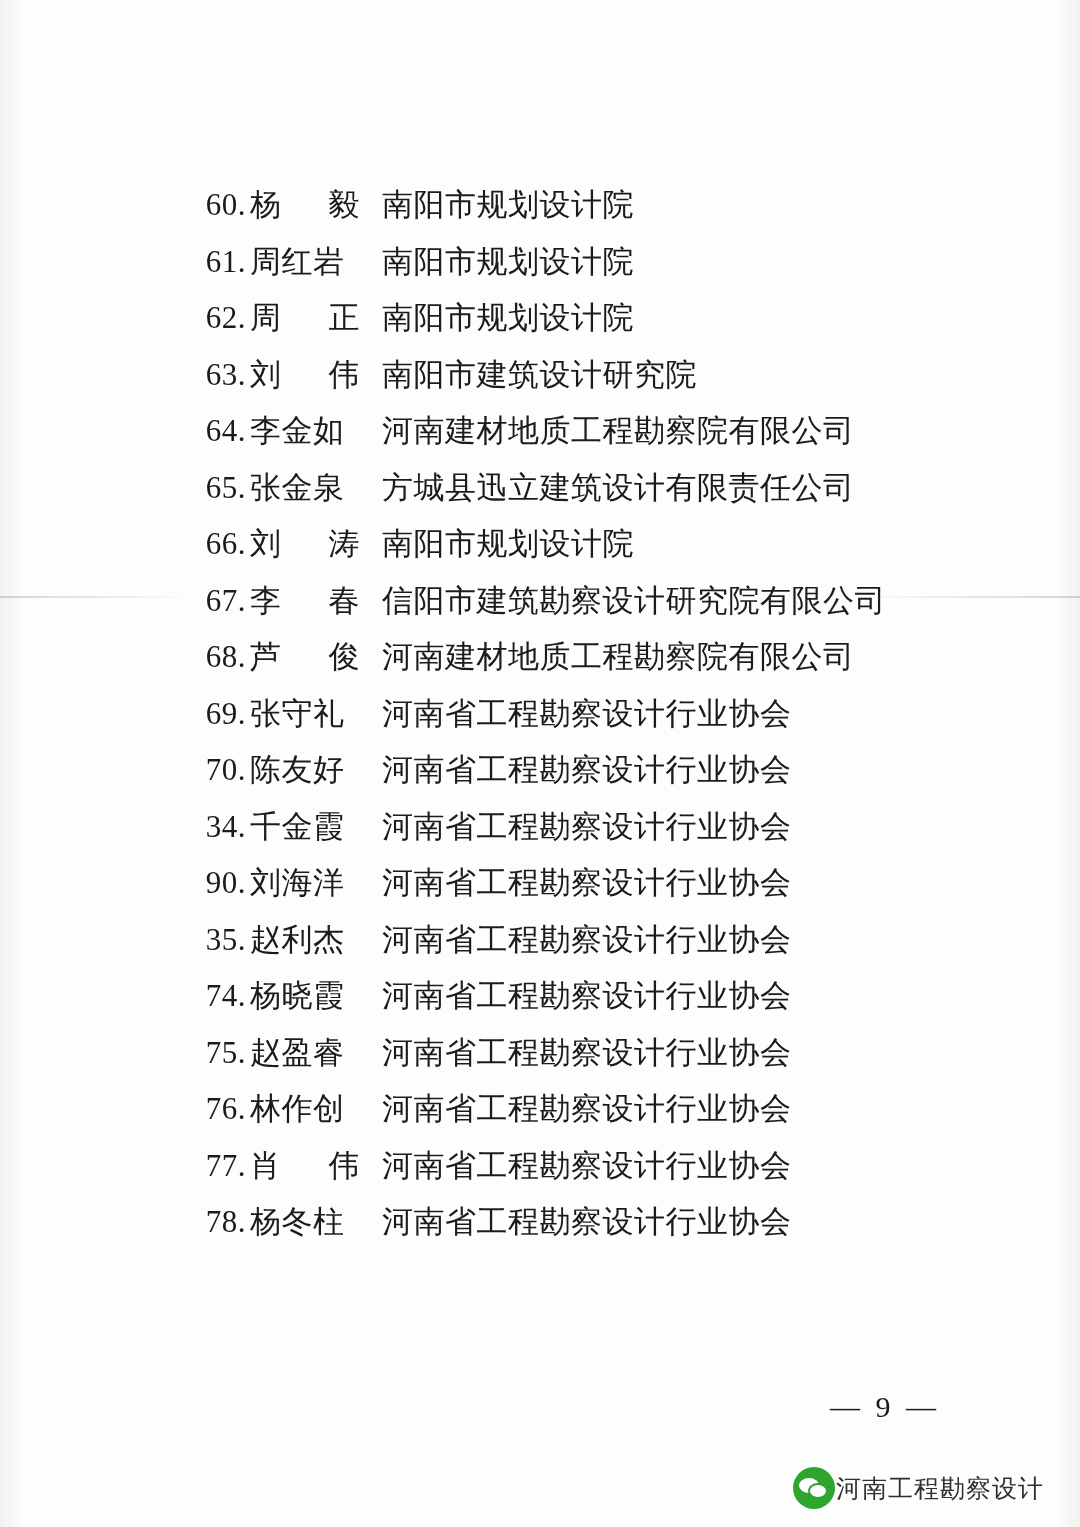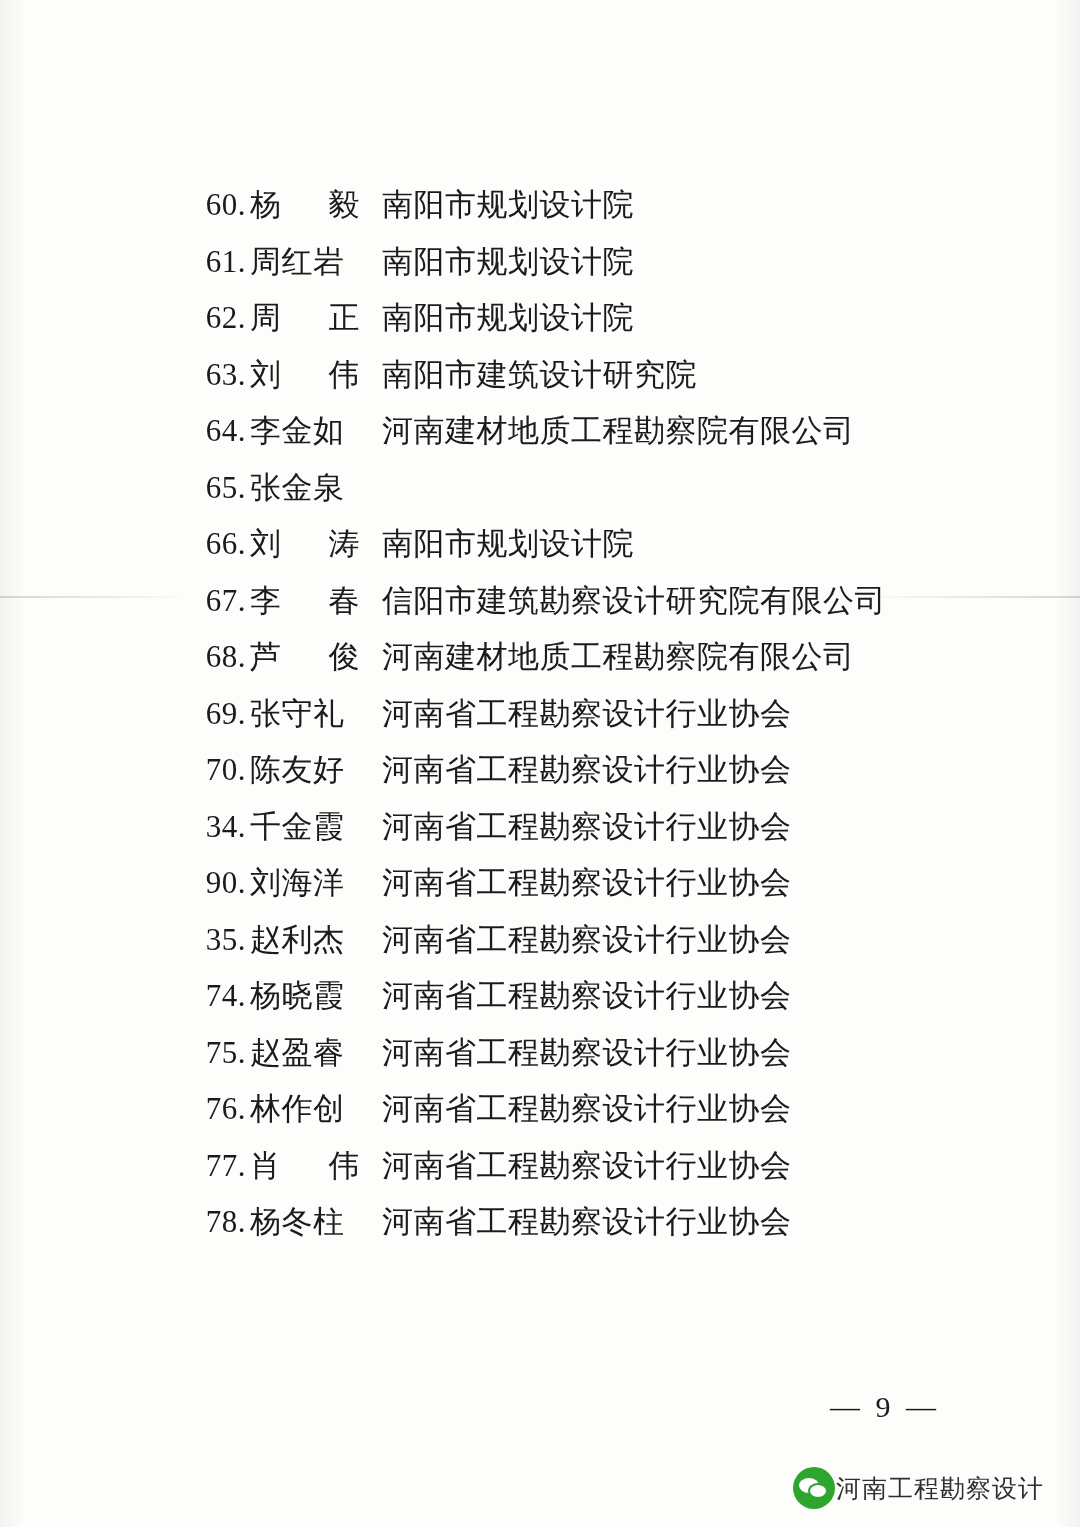--- a/index.html
+++ b/index.html
@@ -195,20 +195,21 @@
         <span class="org">南阳市建筑设计研究院</span>
       </div>
       <div class="entry">
         <span class="idx">64.</span>
         <span class="name">李金如</span>
         <span class="org">河南建材地质工程勘察院有限公司</span>
       </div>
       <div class="entry">
         <span class="idx">65.</span>
         <span class="name">张金泉</span>
+        <span class="org">方城县迅立建筑设计有限责任公司</span>
       </div>
       <div class="entry">
         <span class="idx">66.</span>
         <span class="name spread">
           <span>刘</span>
           <span>涛</span>
         </span>
         <span class="org">南阳市规划设计院</span>
       </div>
       <div class="entry">

